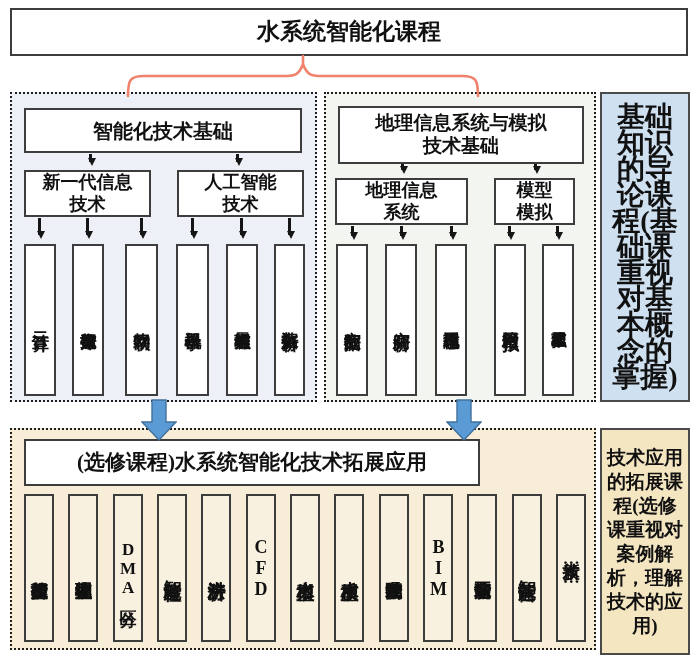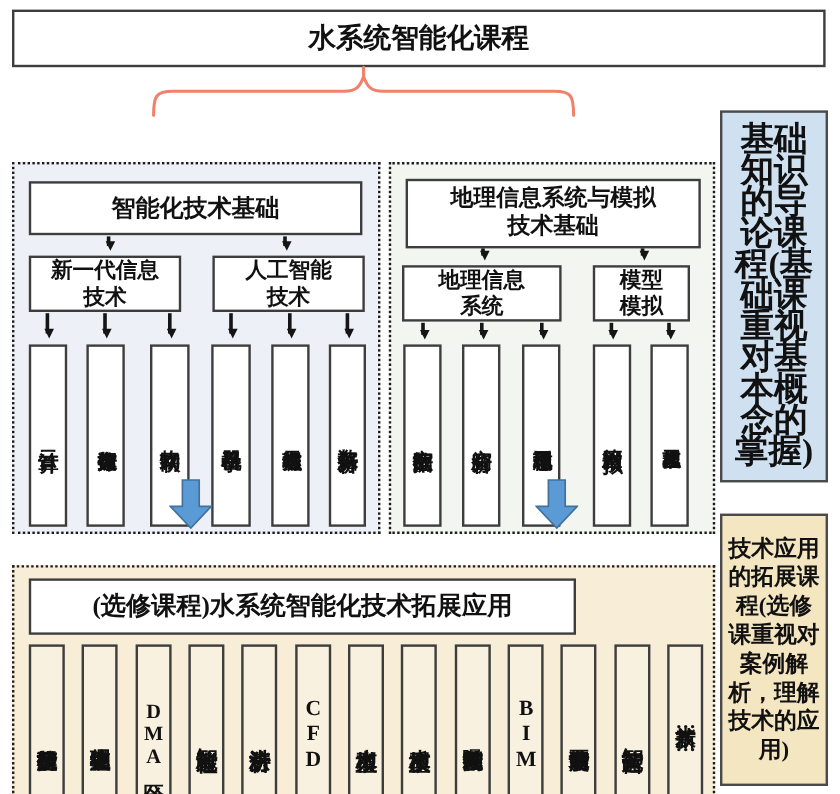--- a/index.html
+++ b/index.html
@@ -7,21 +7,21 @@
     position:relative;width:700px;height:662px;background:#fff;
     font-family:"Liberation Serif","DejaVu Serif",serif;
     color:#111;overflow:hidden;
   }
   .solidbox{
     position:absolute;background:#fff;border:2px solid #3d3d3d;
     display:flex;align-items:center;justify-content:center;
     text-align:center;font-weight:700;box-sizing:border-box;line-height:1.2;
   }
   .panel{
-    position:absolute;border:2px dotted #1c1c1c;box-sizing:border-box;margin-top:43px;
+    position:absolute;border:2px dotted #1c1c1c;box-sizing:border-box;
   }
   .vbox{
     position:absolute;background:#fff;border:2px solid #3d3d3d;box-sizing:border-box;
     writing-mode:vertical-rl;text-orientation:upright;
     display:flex;align-items:center;justify-content:center;
     font-weight:700;letter-spacing:1px;line-height:1.05;text-align:center;
   }
   .arr{position:absolute;width:0;border-left:3px solid #151515;}
   .arr::after{
     content:"";position:absolute;left:-4px;bottom:-8px;width:0;height:0;

